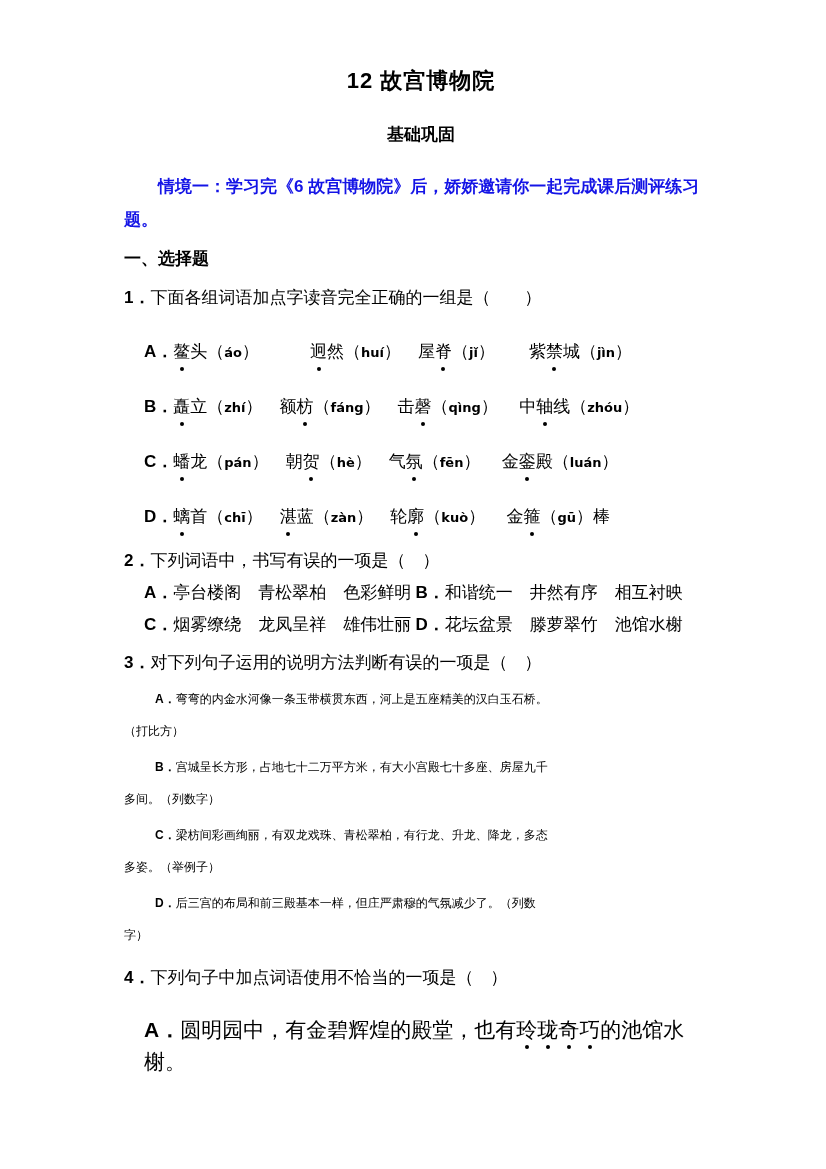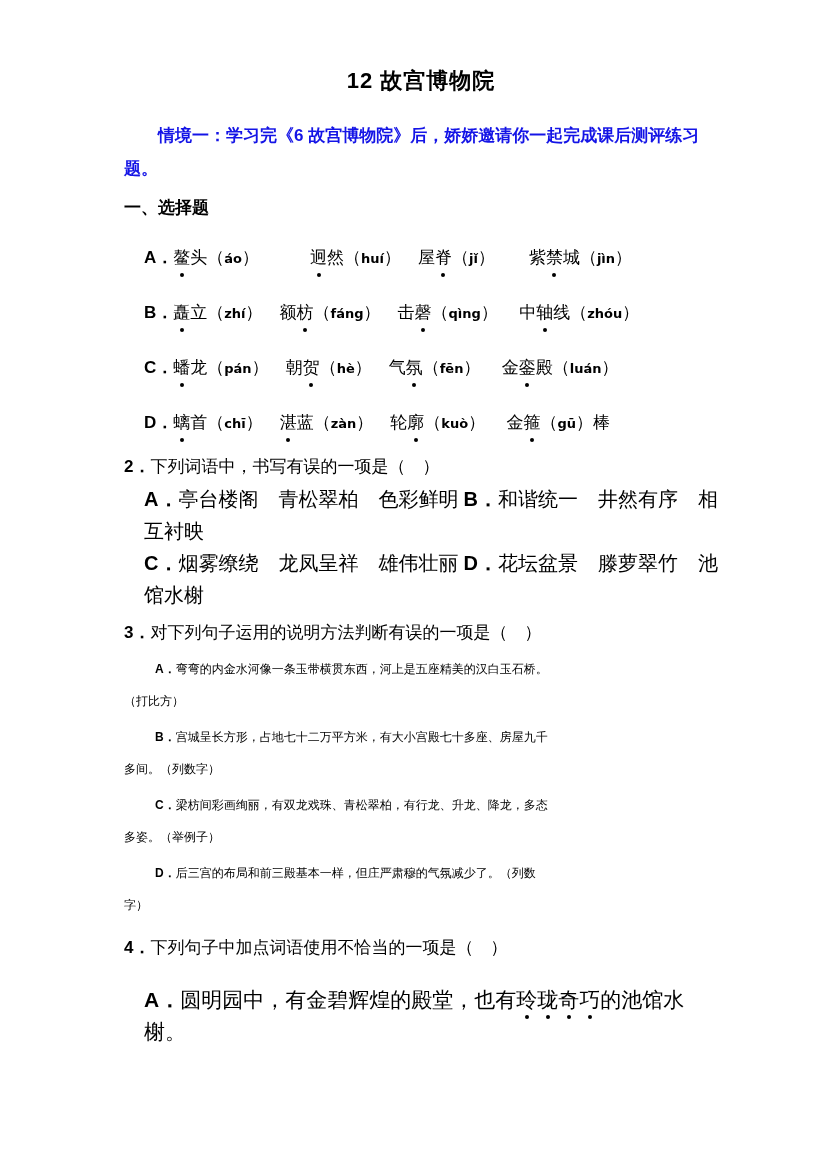--- a/index.html
+++ b/index.html
@@ -61,21 +61,21 @@
   }
   .q1-opt {
     margin: 22px 0 0 0;
     padding-left: 20px;
     font-size: 17px;
     line-height: 32px;
   }
   .q2-row {
     margin: 0;
     padding-left: 20px;
-    font-size: 20px;
+    font-size: 17px;
     line-height: 32px;
   }
   .q3-opt {
     margin: 4px 0 0 0;
     font-size: 12px;
     line-height: 32px;
     text-indent: 31px;
     white-space: pre-wrap;
   }
   .q4-opt {
@@ -109,27 +109,29 @@
     background: #000;
   }
 </style>
 </head>
 <body style="background: rgb(255, 255, 255); color: rgb(0, 0, 0);">
 
 <div class="page">
 
   <h1 class="doc-title">12 故宫博物院</h1>
 
+  <h2 class="section-heading">基础巩固</h2>
 
   <p class="scenario">情境一：学习完《6 故宫博物院》后，娇娇邀请你一起完成课后测评练习
 题。</p>
 
   <h3 class="part-heading">一、选择题</h3>
 
   <div>
+    <p class="stem"><span class="seg-b">1．</span><span>下面各组词语加点字读音完全正确的一组是（　　）</span></p>
     <p class="q1-opt"><span class="seg-b">A．</span><span class="seg-dot">鳌</span><span>头（</span><span class="seg-pin">áo</span><span>）　　　</span><span class="seg-dot">迥</span><span>然（</span><span class="seg-pin">huí</span><span>）　</span><span>屋</span><span class="seg-dot">脊</span><span>（</span><span class="seg-pin">jǐ</span><span>）　　</span><span>紫</span><span class="seg-dot">禁</span><span>城（</span><span class="seg-pin">jìn</span><span>）</span></p>
     <p class="q1-opt"><span class="seg-b">B．</span><span class="seg-dot">矗</span><span>立（</span><span class="seg-pin">zhí</span><span>）　</span><span>额</span><span class="seg-dot">枋</span><span>（</span><span class="seg-pin">fáng</span><span>）　</span><span>击</span><span class="seg-dot">磬</span><span>（</span><span class="seg-pin">qìng</span><span>）　 </span><span>中</span><span class="seg-dot">轴</span><span>线（</span><span class="seg-pin">zhóu</span><span>）</span></p>
     <p class="q1-opt"><span class="seg-b">C．</span><span class="seg-dot">蟠</span><span>龙（</span><span class="seg-pin">pán</span><span>）　</span><span>朝</span><span class="seg-dot">贺</span><span>（</span><span class="seg-pin">hè</span><span>）　</span><span>气</span><span class="seg-dot">氛</span><span>（</span><span class="seg-pin">fēn</span><span>）　 </span><span>金</span><span class="seg-dot">銮</span><span>殿（</span><span class="seg-pin">luán</span><span>）</span></p>
     <p class="q1-opt"><span class="seg-b">D．</span><span class="seg-dot">螭</span><span>首（</span><span class="seg-pin">chī</span><span>）　</span><span class="seg-dot">湛</span><span>蓝（</span><span class="seg-pin">zàn</span><span>）　</span><span>轮</span><span class="seg-dot">廓</span><span>（</span><span class="seg-pin">kuò</span><span>）　 </span><span>金</span><span class="seg-dot">箍</span><span>（</span><span class="seg-pin">gū</span><span>）棒</span></p>
   </div>
 
   <div>
     <p class="stem"><span class="seg-b">2．</span><span>下列词语中，书写有误的一项是（　）</span></p>
     <p class="q2-row"><span class="seg-b">A．</span><span>亭台楼阁　青松翠柏　色彩鲜明 </span><span class="seg-b">B．</span><span>和谐统一　井然有序　相互衬映</span></p>
     <p class="q2-row"><span class="seg-b">C．</span><span>烟雾缭绕　龙凤呈祥　雄伟壮丽 </span><span class="seg-b">D．</span><span>花坛盆景　滕萝翠竹　池馆水榭</span></p>

